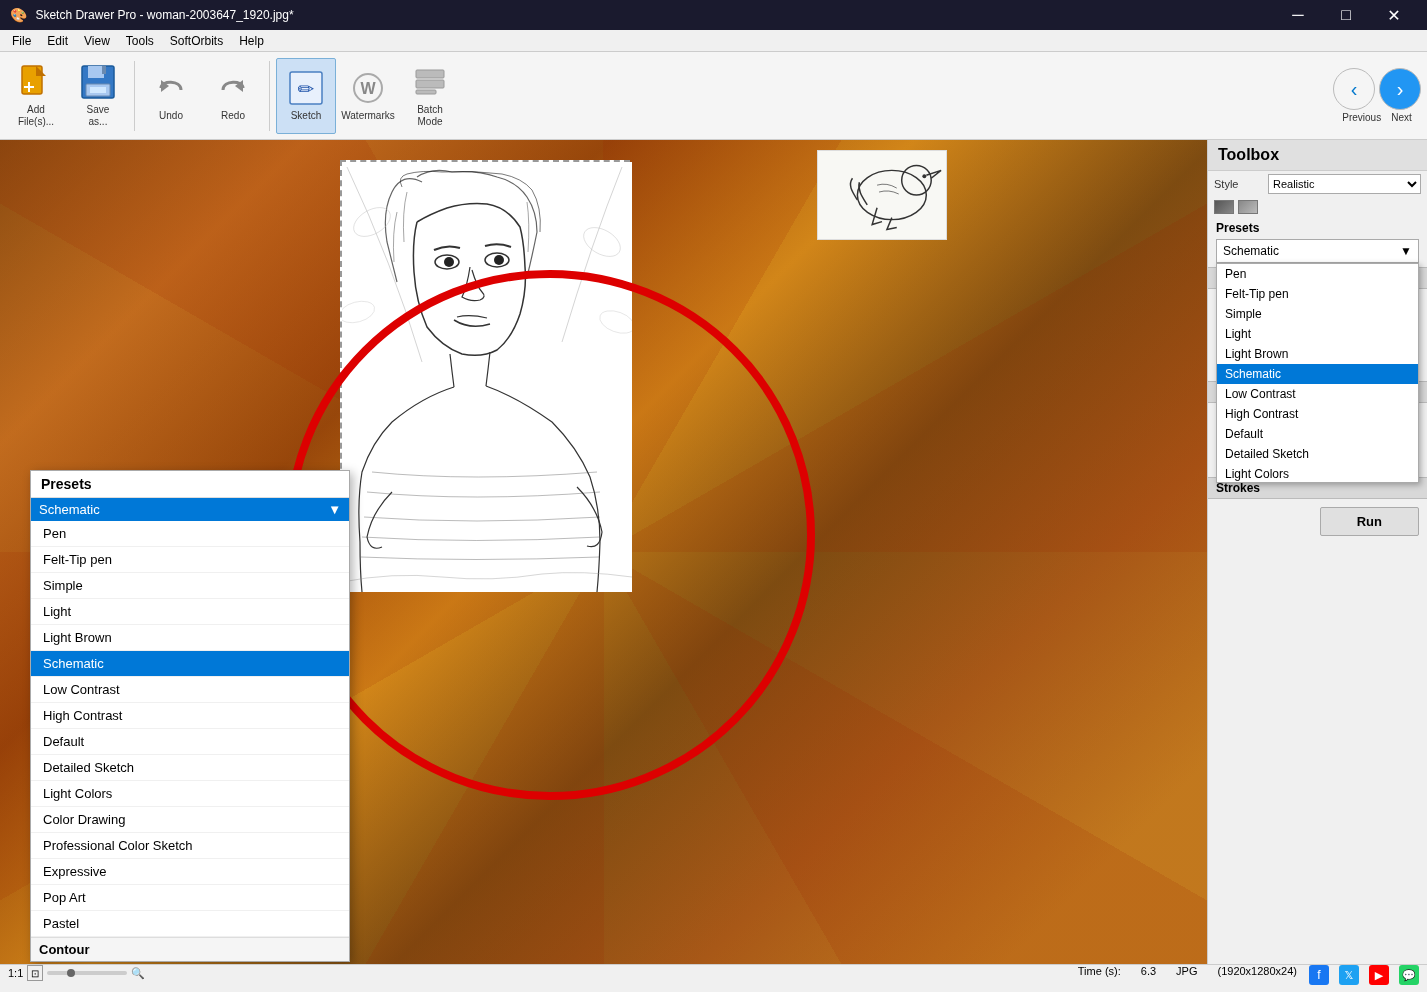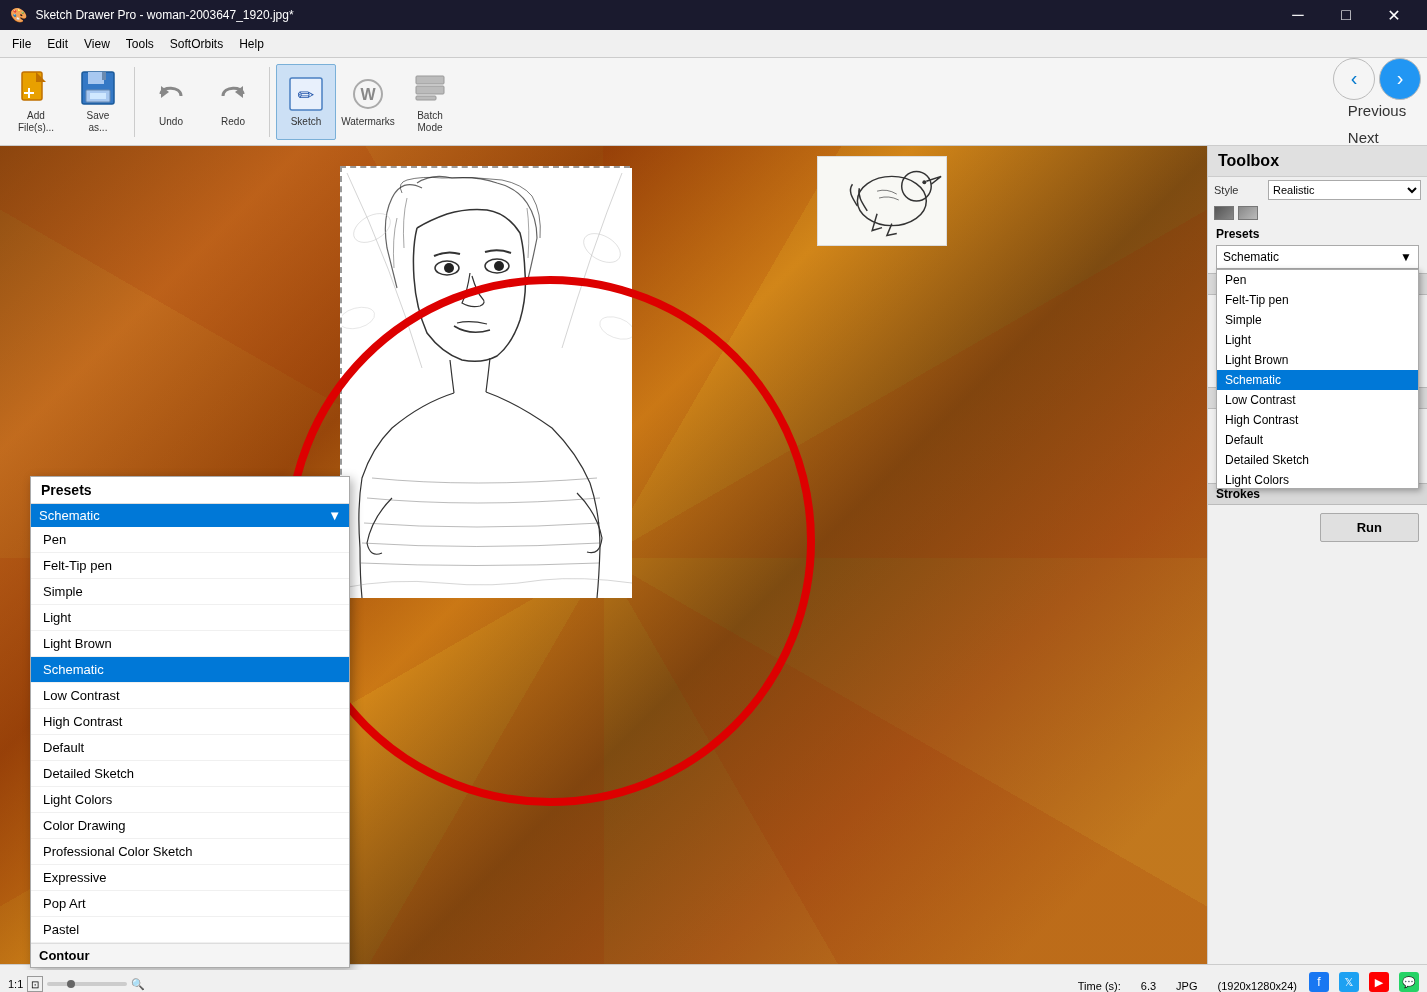--- a/index.html
+++ b/index.html
@@ -21,21 +21,21 @@
     .title-bar-controls { display: flex; gap: 2px; }
     .title-bar-btn {
       width: 46px; height: 30px;
       background: transparent; border: none; color: #fff;
       font-size: 16px; cursor: pointer; display: flex; align-items: center; justify-content: center;
     }
 
     
     .menu-bar {
       background: #f0f0f0;
-      height: 28px;
+      height: 22px;
       display: flex;
       align-items: center;
       padding: 0 4px;
       border-bottom: 1px solid #ccc;
     }
     .menu-item {
       padding: 2px 8px;
       cursor: pointer;
       font-size: 12px;
       color: #000;
@@ -89,21 +89,21 @@
     .nav-btn {
       width: 42px; height: 42px;
       background: #f5f5f5;
       border: 1px solid #bbb;
       border-radius: 50%;
       cursor: pointer;
       display: flex; align-items: center; justify-content: center;
       font-size: 20px; color: #0077cc;
     }
     .nav-btn.blue-bg { background: #2196F3; color: #fff; }
-    .nav-labels { display: flex; gap: 10px; font-size: 15px; color: #333; flex-direction: column; }
+    .nav-labels { display: flex; gap: 10px; font-size: 10px; color: #333; }
 
     
     .main-area {
       display: flex;
       width: 1427px;
       height: calc(992px - 30px - 22px - 88px - 28px);
     }
 
     
     .canvas-area {
@@ -211,21 +211,21 @@
 
     
     .status-bar {
       position: fixed;
       bottom: 0;
       width: 1427px;
       height: 28px;
       background: #f0f0f0;
       border-top: 1px solid #ccc;
       display: flex;
-      align-items: flex-end;
+      align-items: flex-start;
       padding: 0 8px;
       gap: 12px;
       font-size: 11px;
     }
     .status-zoom { display: flex; align-items: center; gap: 4px; }
     .zoom-track {
       width: 80px; height: 4px;
       background: #ccc;
       position: relative;
       border-radius: 2px;

